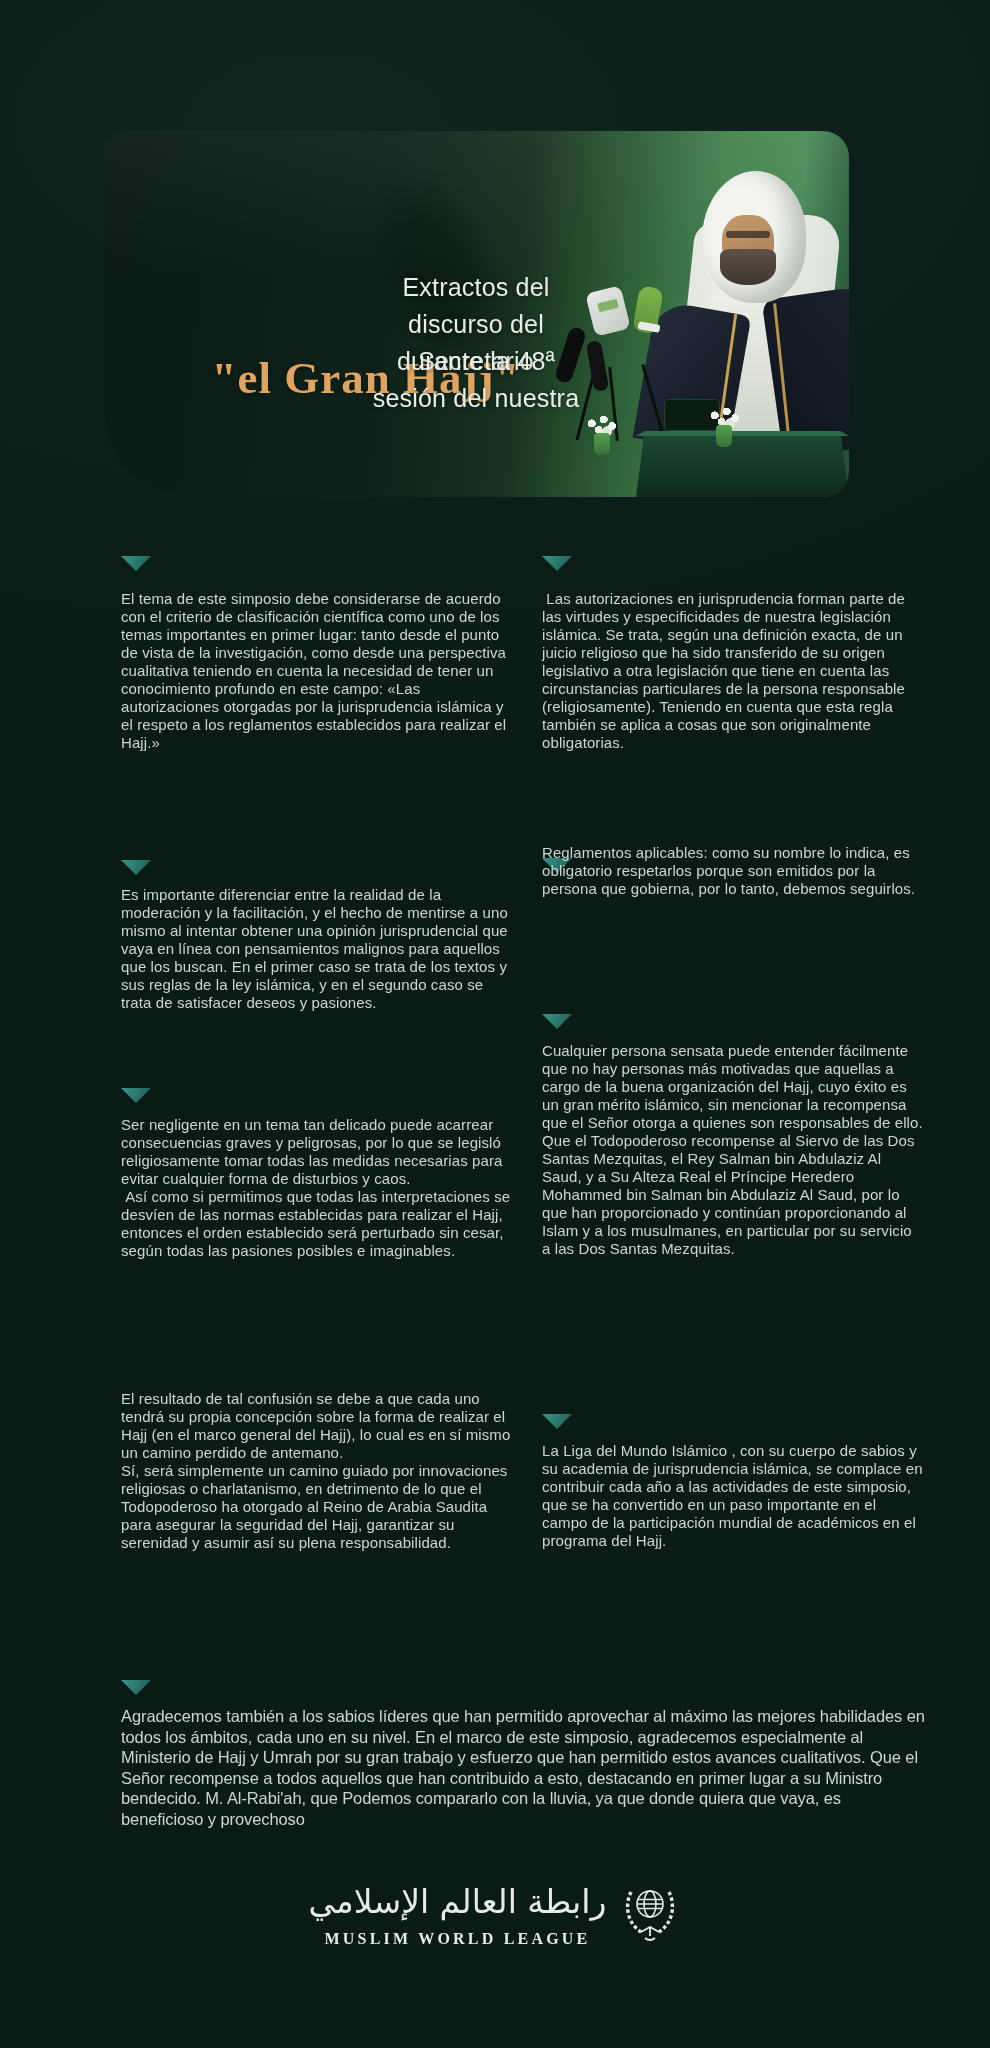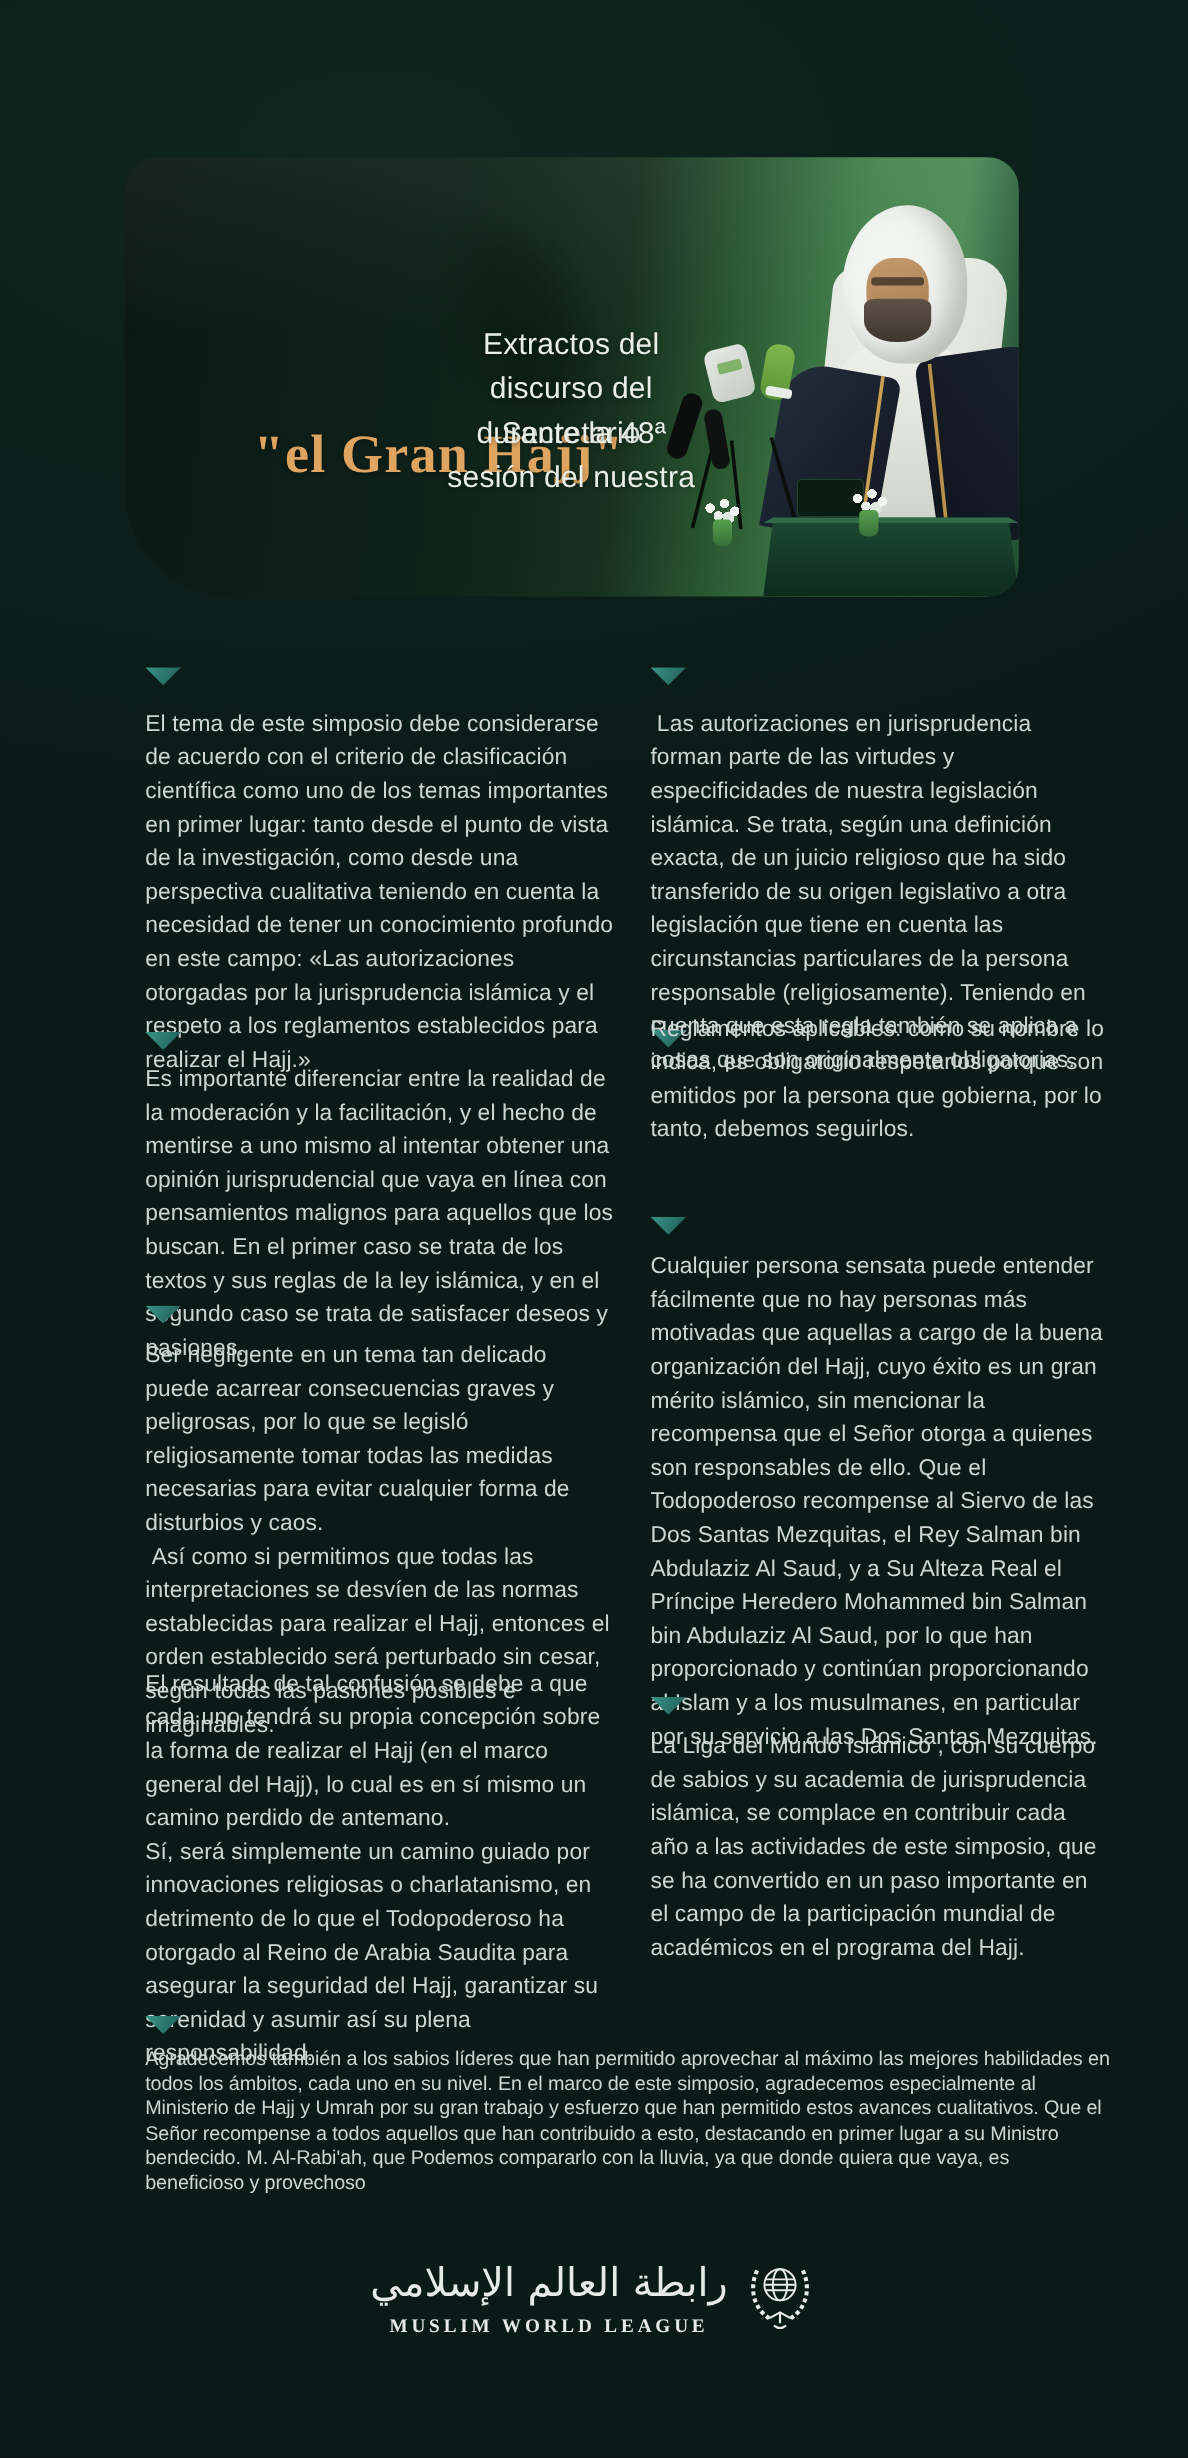--- a/index.html
+++ b/index.html
@@ -49,21 +49,21 @@
   .bq-1{left:481px;top:282px;}
   .bq-2{left:604px;top:274px;}
   .vase{width:16px;height:22px;background:linear-gradient(180deg,#58a04e,#37713a);border-radius:4px 4px 6px 6px;}
   .vs-1{left:490px;top:302px;}
   .vs-2{left:612px;top:294px;}
   
   .hero-title{left:42px;top:138px;width:440px;text-align:center;color:#e9efe8;font-size:25px;line-height:37px;letter-spacing:.2px;text-shadow:0 1px 4px rgba(0,0,0,.35);}
   .hero-highlight{position:static;display:block;margin-top:10px;font-family:"Liberation Serif","DejaVu Serif",serif;font-weight:bold;font-size:45px;line-height:50px;letter-spacing:1px;color:#dfa45f;}
   
   .marker{position:absolute;width:30px;height:15px;background:linear-gradient(115deg,#3a9488,#1e5b53);clip-path:polygon(0 0,100% 0,50% 100%);}
-  .para{position:absolute;margin:0;color:#ccd6d2;font-size:19px;line-height:28px;letter-spacing:.1px;white-space:pre-line;}
+  .para{position:absolute;margin:0;color:#ccd6d2;font-size:15px;line-height:18px;letter-spacing:.1px;white-space:pre-line;}
   .para-bottom{font-size:16.5px;line-height:20.5px;letter-spacing:-.1px;}
   
   .footer{position:absolute;left:0;top:1878px;width:990px;display:flex;justify-content:center;align-items:center;gap:13px;color:#e6ebe8;}
   .logo-text{text-align:center;}
   .logo-arabic{font-size:33px;line-height:48px;font-family:"DejaVu Sans",sans-serif;}
   .logo-latin{margin-top:4px;font-family:"Liberation Serif","DejaVu Serif",serif;font-weight:bold;font-size:16px;letter-spacing:3.2px;}
   .emblem{display:block;}
 </style>
 </head>
 <body>

